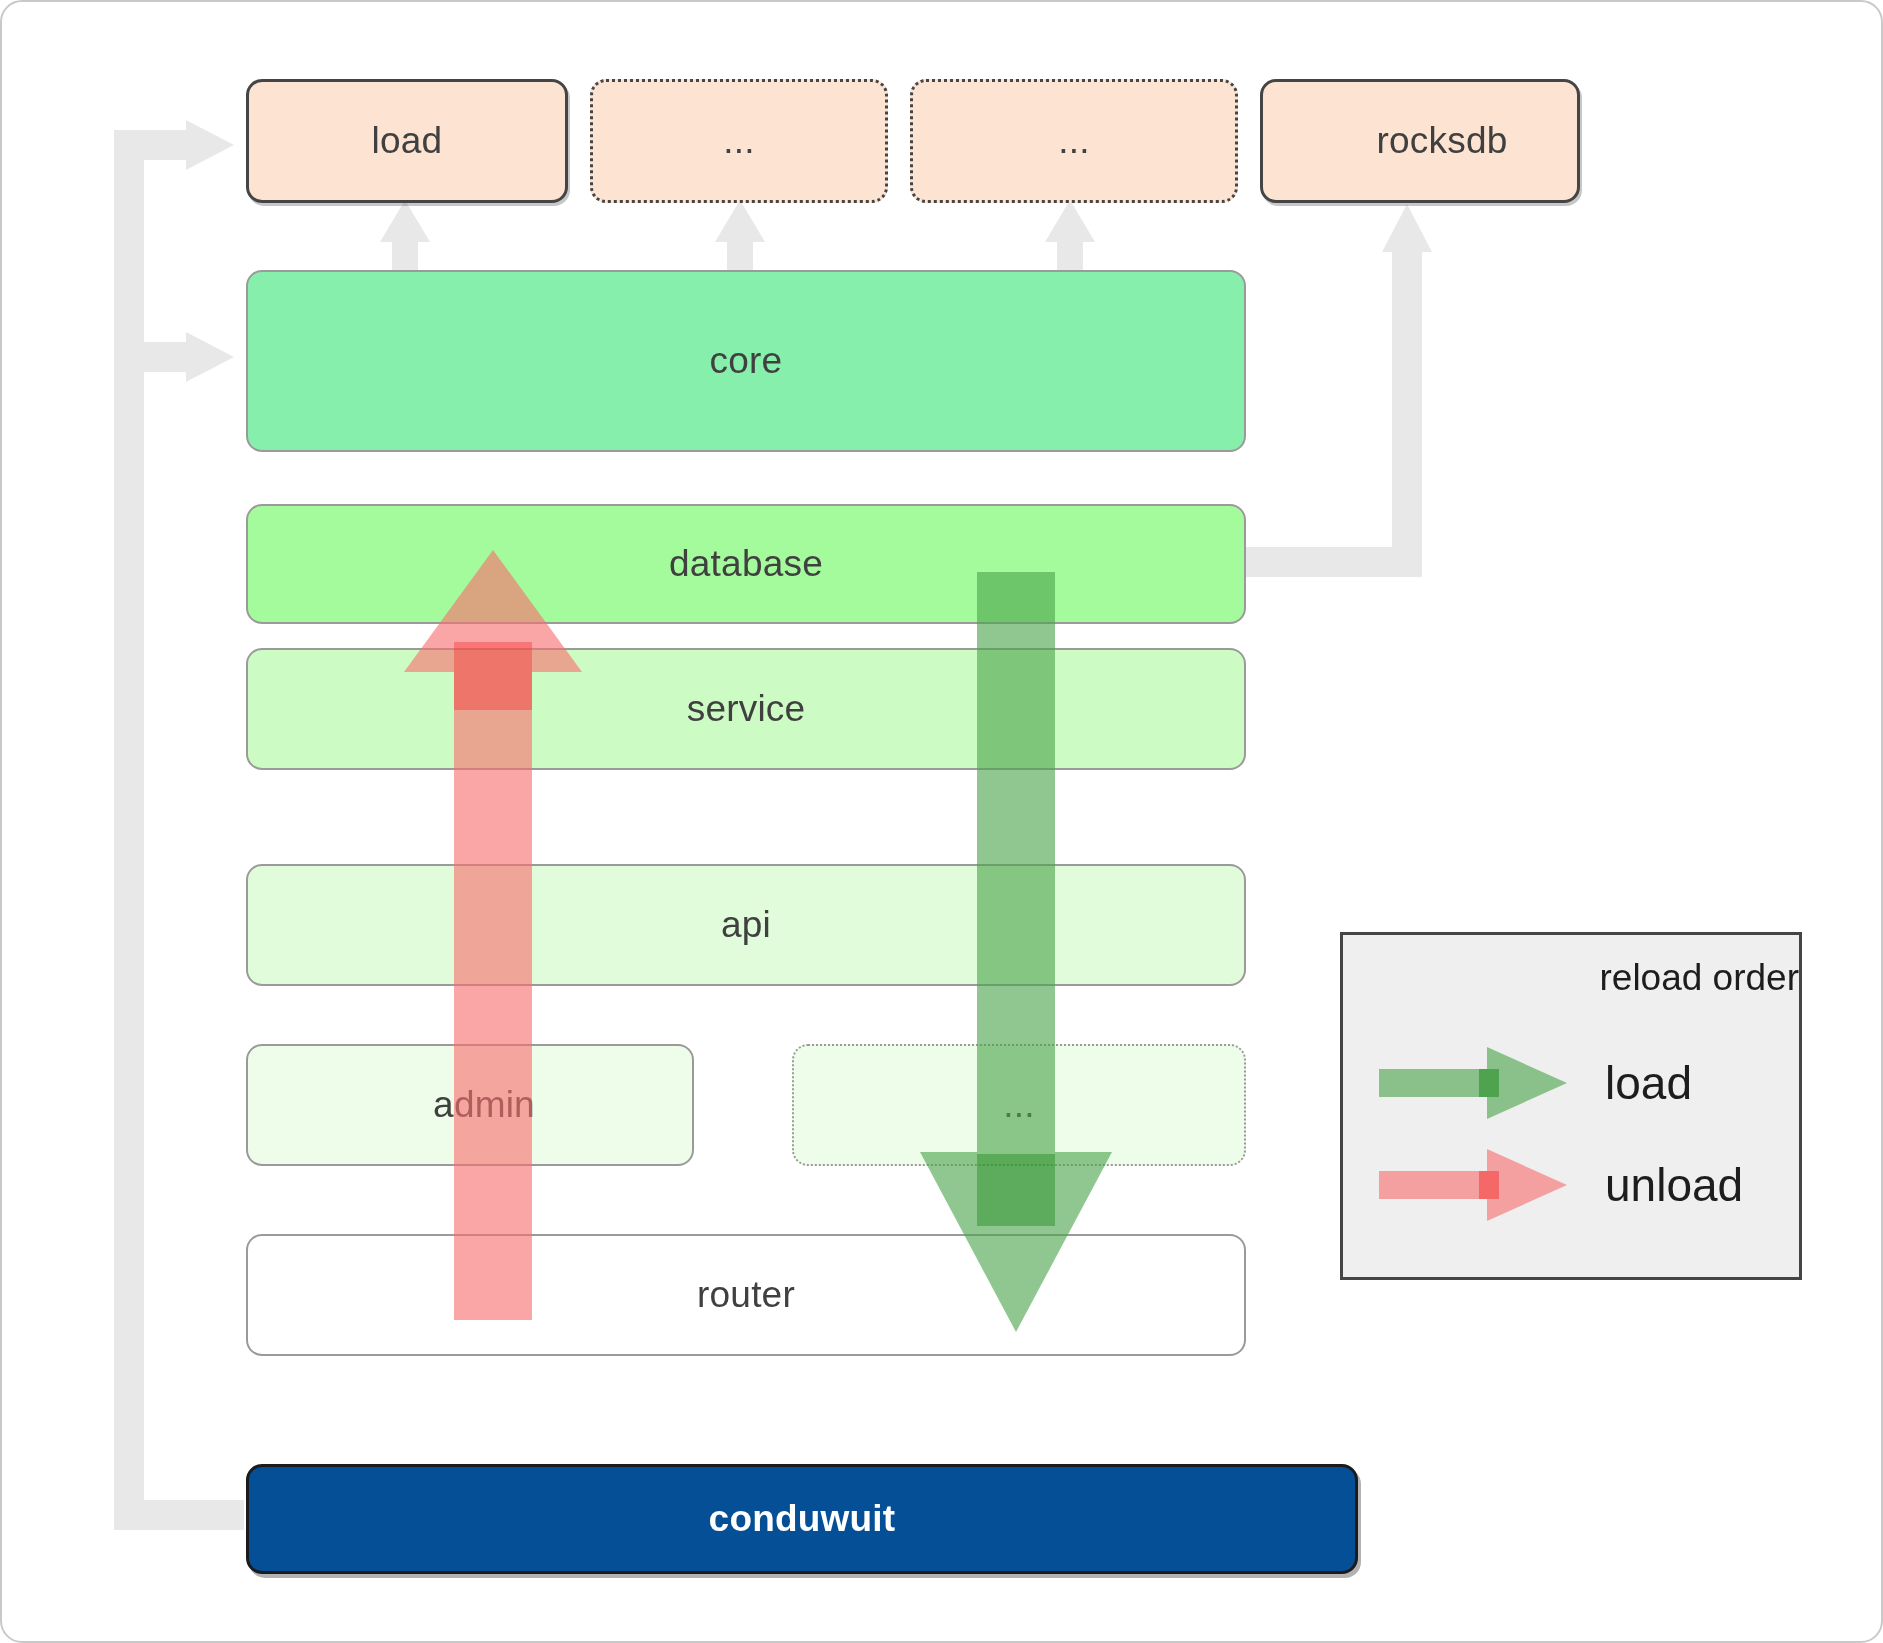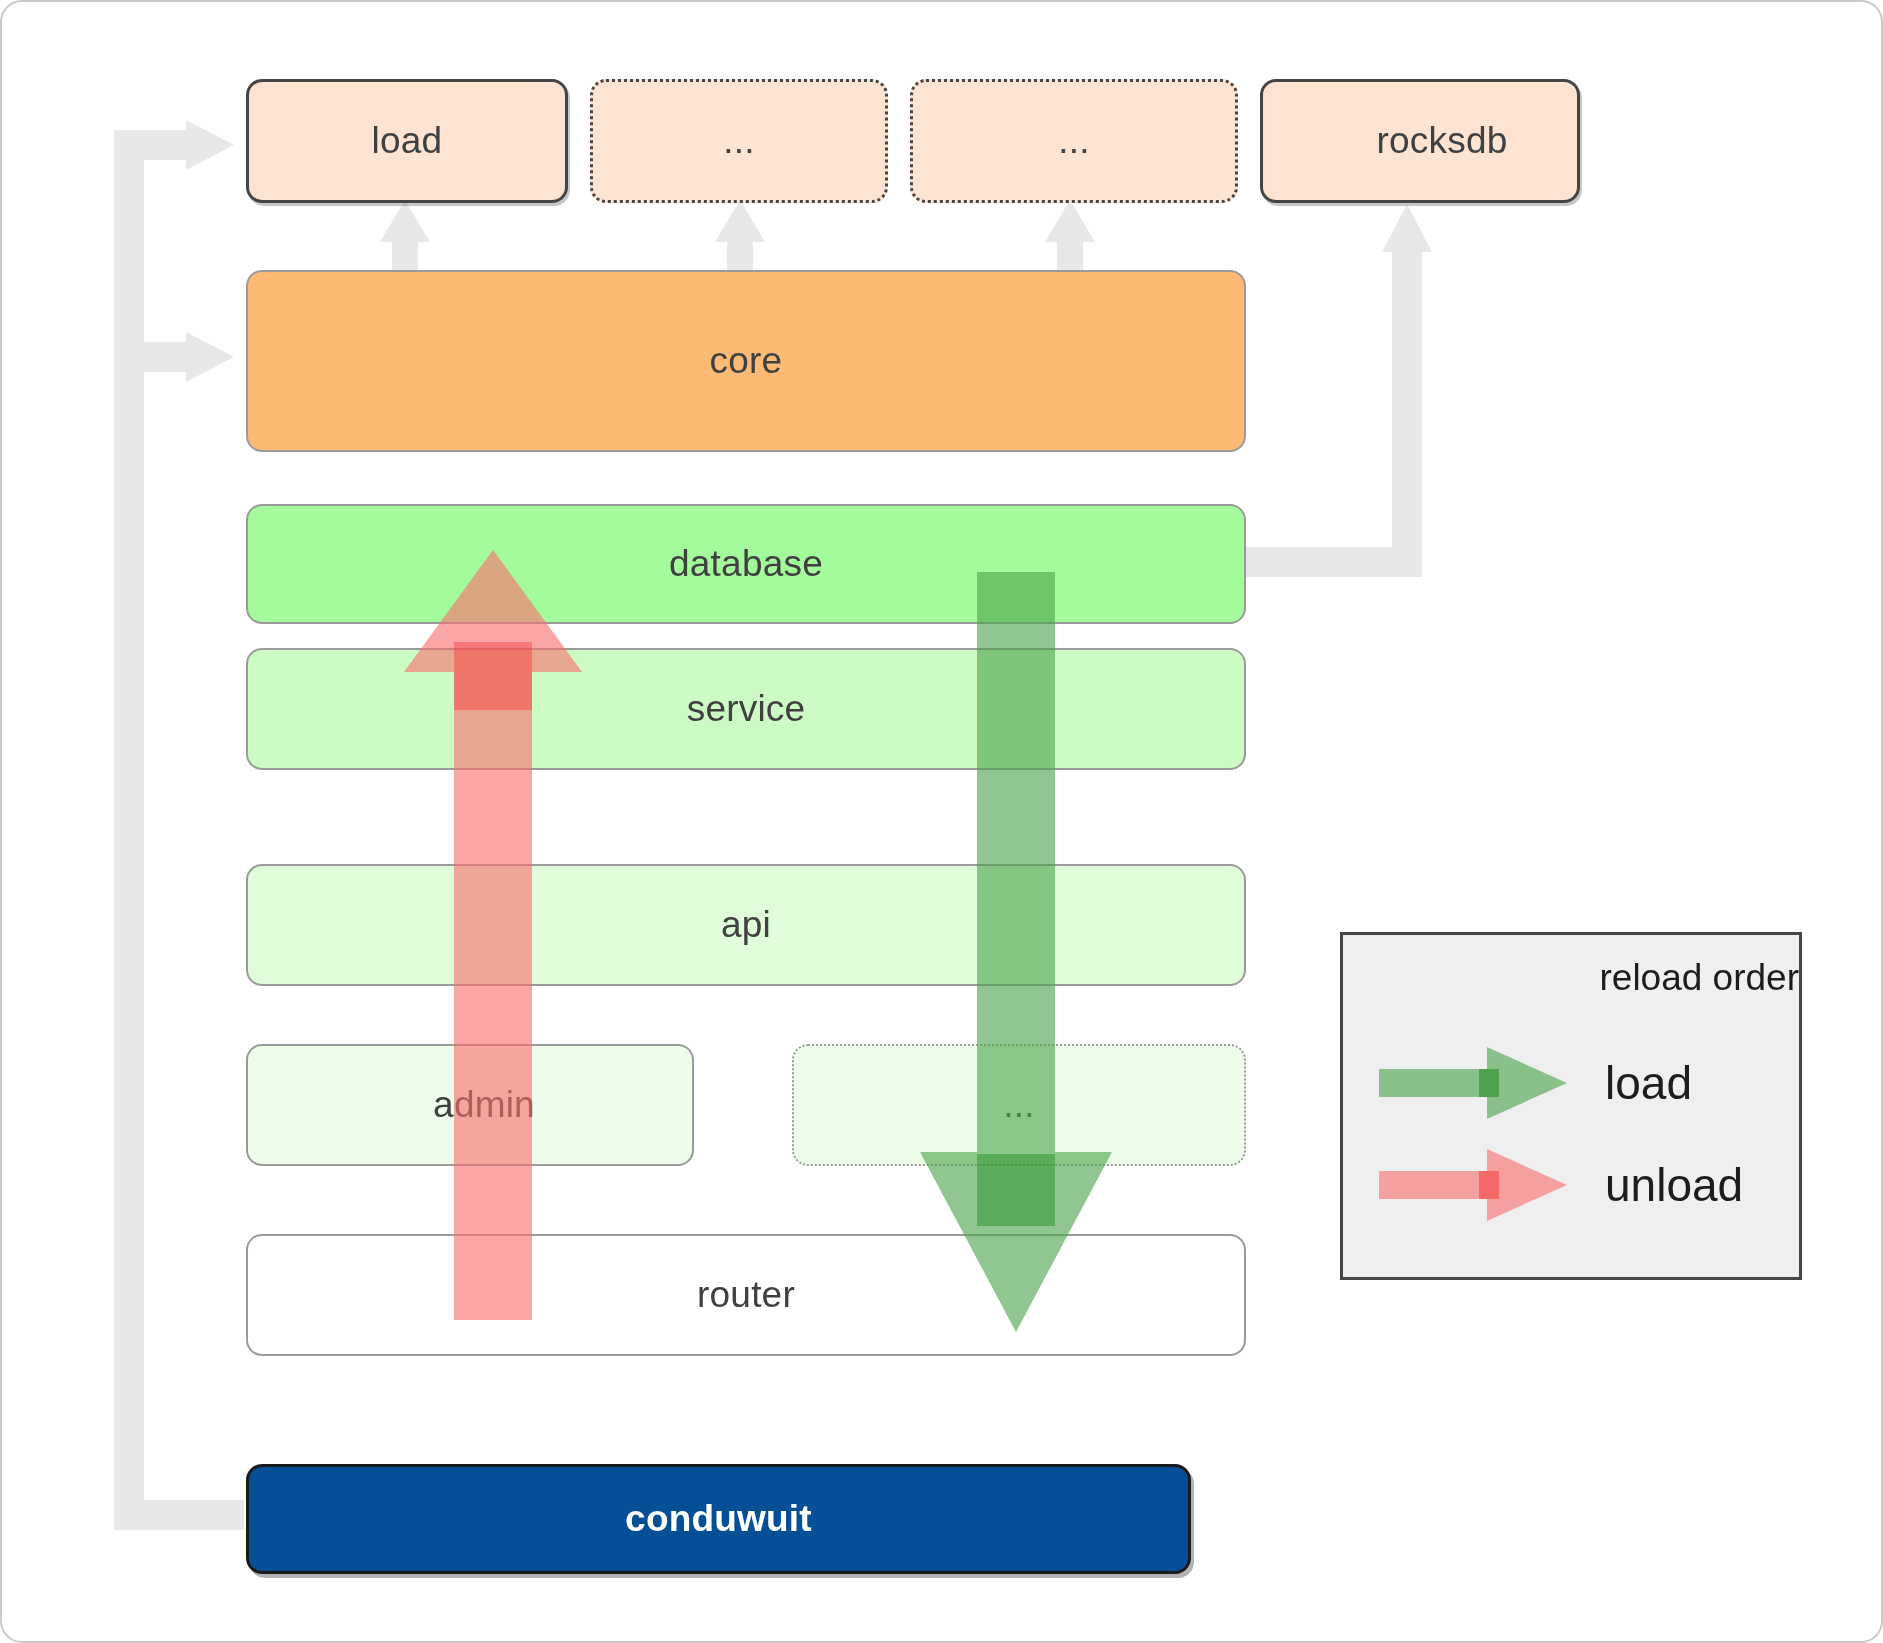--- a/index.html
+++ b/index.html
@@ -38,21 +38,21 @@
     border-radius: 16px;
     box-shadow: 2px 3px 0 rgba(0,0,0,.22);
   }
   .dep.dotted {
     border: 3px dotted #454545;
     box-shadow: none;
   }
 
   
   .layer { border: 2px solid #9a9a9a; border-radius: 16px; }
-  .layer.core     { background: #fdba74; }
+  .layer.core     { background: #86efac; }
   .layer.database { background: #a4fb9c; }
   .layer.service  { background: #ccfbc4; }
   .layer.api      { background: #e0fcda; }
   .layer.admin    { background: #edfde9; }
   .layer.dots     { background: #edfde9; border: 2px dotted #9a9a9a; }
   .layer.router   { background: #ffffff; }
 
   .root {
     background: #044f96;
     border: 3px solid #1b1b1b;
@@ -171,21 +171,21 @@
   </div>
 
   <div class="node layer dots" style="left:790px; top:1042px; width:454px; height:122px;">
     <span class="lbl">...</span>
   </div>
 
   <div class="node layer router" style="left:244px; top:1232px; width:1000px; height:122px;">
     <span class="lbl">router</span>
   </div>
 
-  <div class="node root" style="left:244px; top:1462px; width:945px; height:110px;">
+  <div class="node root" style="left:244px; top:1462px; width:1112px; height:110px;">
     <span class="lbl">conduwuit</span>
   </div>
 
   <svg id="flow-arrows" class="svg-layer" viewBox="0 0 1883 1643" xmlns="http://www.w3.org/2000/svg">
 
     <g opacity="0.62">
       <polygon points="452,1318 530,1318 530,670 580,670 491,548 402,670 452,670" fill="#f86f6f"></polygon>
     </g>
 
     <g opacity="0.45">

